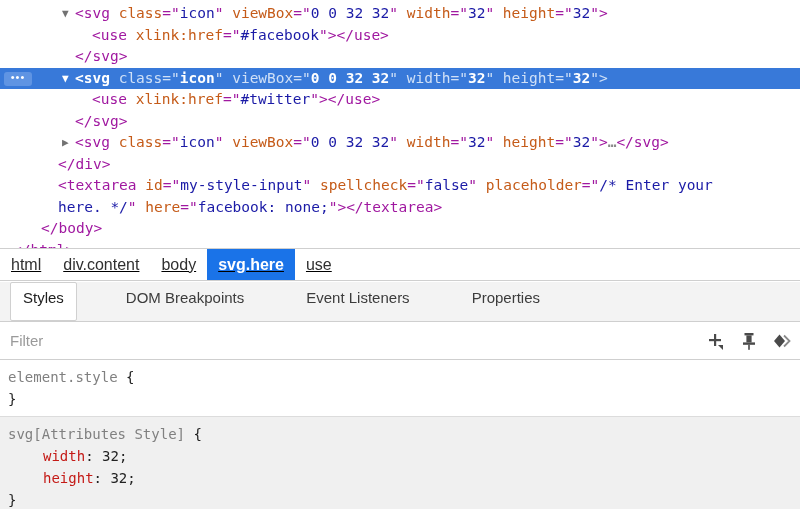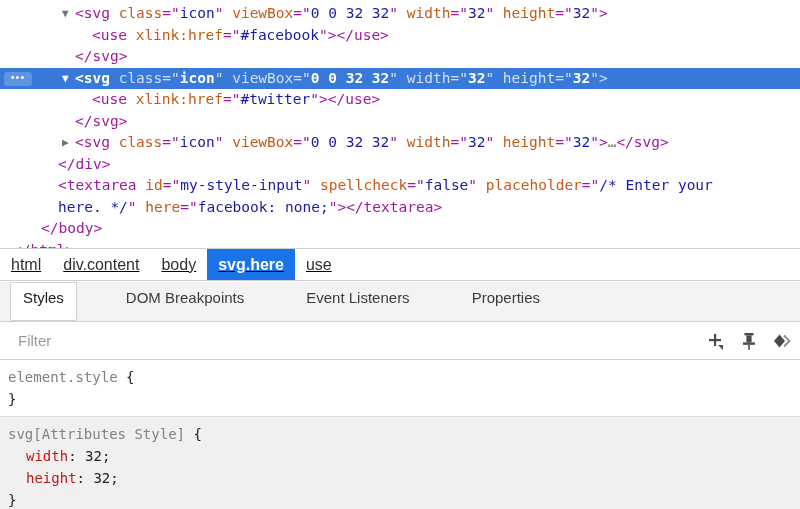--- a/index.html
+++ b/index.html
@@ -151,21 +151,21 @@
     display: flex;
     align-items: center;
   }
   #filter-input {
     flex: 1;
     border: none;
     outline: none;
     background: transparent;
     font-size: 15px;
     color: #333333;
-    padding-left: 18px;
+    padding-left: 10px;
     font-family: "Liberation Sans", sans-serif;
   }
   #filter-input::placeholder { color: #9a9a9a; opacity: 1; }
   .fbtn {
     width: 34px;
     height: 34px;
     display: flex;
     align-items: center;
     justify-content: center;
   }
@@ -185,21 +185,21 @@
   .rule {
     padding: 6px 0 6px 0;
     white-space: nowrap;
   }
   .rule.shaded {
     background: #f0f0f0;
     border-top: 1px solid #dcdcdc;
     border-bottom: 1px solid #dcdcdc;
   }
   .rule-line { padding-left: 8px; }
-  .rule-line.decl { padding-left: 26px; }
+  .rule-line.decl { padding-left: 43px; }
   .sel-gray  { color: #808080; }
   .brace     { color: #222222; }
   .prop-red  { color: #c41a16; }
   .val-dark  { color: #222222; }
 </style>
 </head>
 <body>
 
 <div id="dom-tree" style="padding-top: 3px;">
     <div class="dom-line"><span class="ind i3"></span><span class="tw">▼</span><span class="tag">&lt;svg</span><span class="attrn"> class</span><span class="punct">="</span><span class="attrv">icon</span><span class="punct">"</span><span class="attrn"> viewBox</span><span class="punct">="</span><span class="attrv">0 0 32 32</span><span class="punct">"</span><span class="attrn"> width</span><span class="punct">="</span><span class="attrv">32</span><span class="punct">"</span><span class="attrn"> height</span><span class="punct">="</span><span class="attrv">32</span><span class="punct">"&gt;</span></div>

